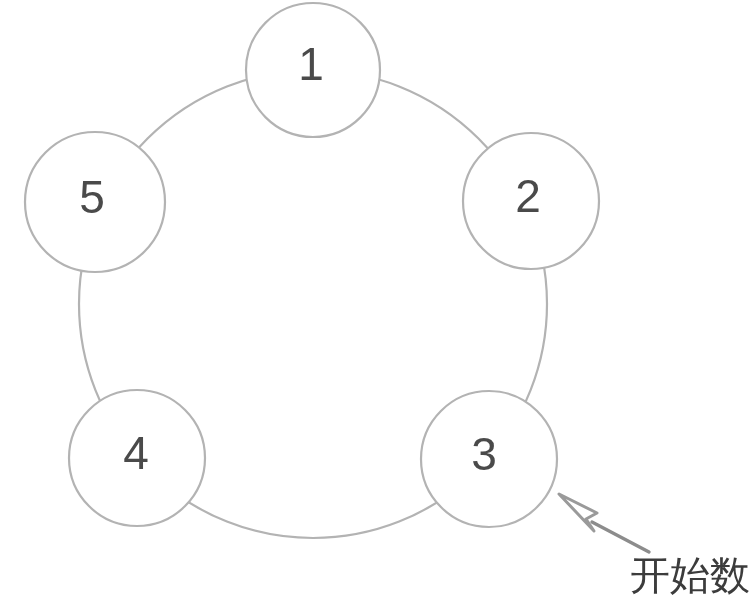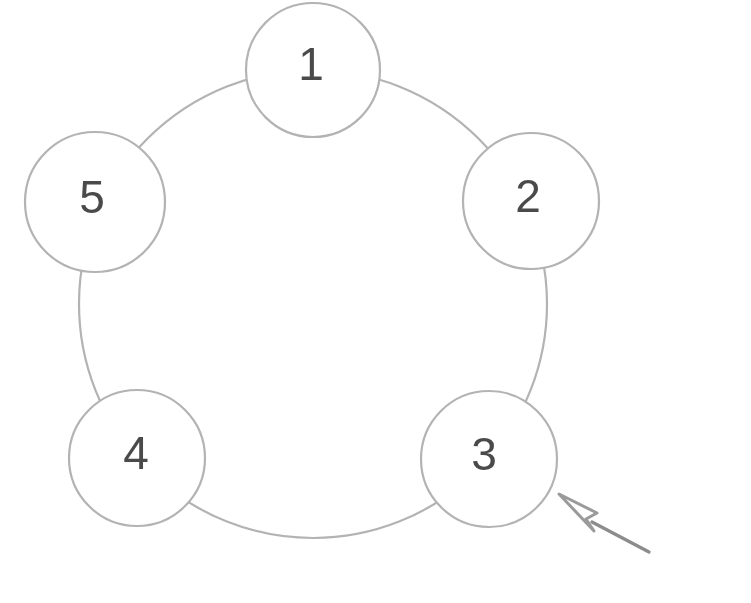--- a/index.html
+++ b/index.html
@@ -76,14 +76,15 @@
           <text class="node-label" x="92" y="201" fill="#4a4a4a">5</text>
         </g>
       </g>
 
     <g id="annotation-arrow">
       <line x1="592" y1="522" x2="649" y2="552" stroke="#8c8c8c" stroke-width="3.4" stroke-linecap="round"></line>
       <polygon points="559,494 597,513 586,519 594,531" fill="#ffffff" stroke="#9a9a9a" stroke-width="3" stroke-linejoin="round"></polygon>
     </g>
   </svg>
 
+  <div class="annotation-text" id="annotation-label" style="left: 630px; top: 555px; font-size: 40px; color: rgb(60, 60, 60);">开始数</div>
 
 </div>
 
 </body></html>

